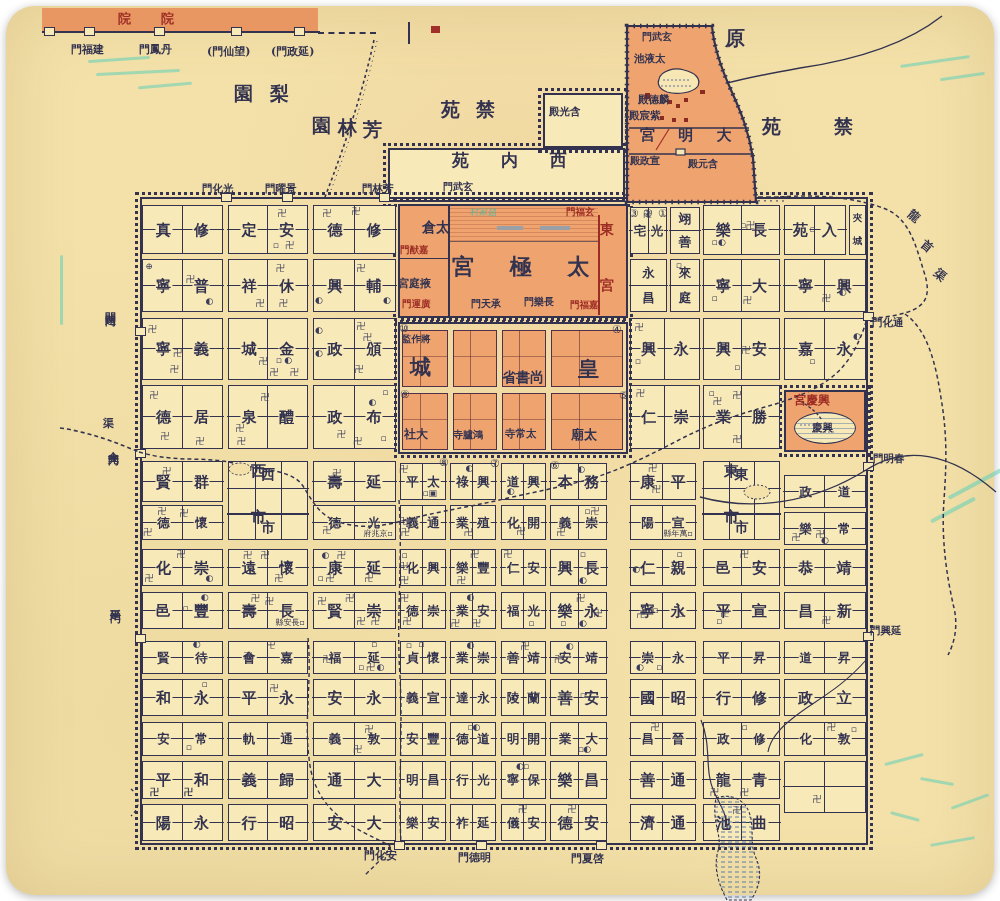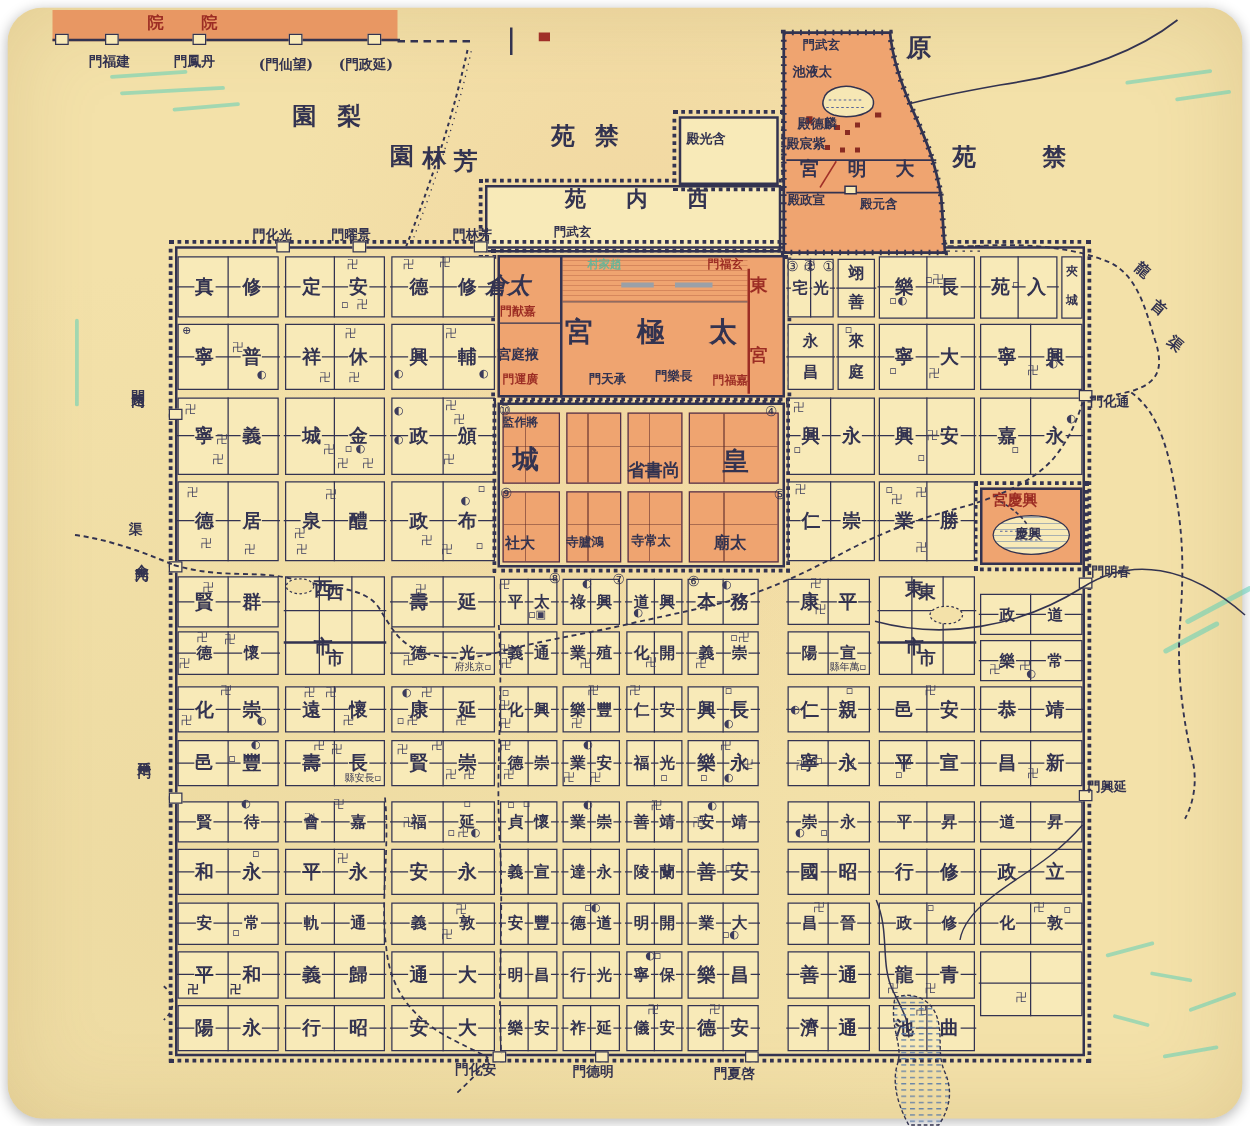--- a/index.html
+++ b/index.html
@@ -28,21 +28,21 @@
   .lightblock{position:absolute;box-sizing:border-box;background:var(--wardbg);
         border:2px solid var(--ink);outline:3px dotted var(--ink);outline-offset:2px;z-index:1;}
   .icblock{position:absolute;box-sizing:border-box;background:var(--palace);border:1.5px solid #50304a;
         background-image:linear-gradient(90deg, transparent 38%, rgba(90,40,40,.55) 38%, rgba(90,40,40,.55) calc(38% + 1px), transparent calc(38% + 1px)),
                          linear-gradient(0deg, transparent 52%, rgba(90,40,40,.45) 52%, rgba(90,40,40,.45) calc(52% + 1px), transparent calc(52% + 1px));
         z-index:3;}
   .citywall{position:absolute;box-sizing:border-box;border:2.2px solid var(--ink);
         outline:3.5px dotted var(--ink);outline-offset:2px;z-index:4;pointer-events:none;}
   .flabel{position:absolute;line-height:1.05;font-weight:700;white-space:nowrap;z-index:7;}
   .flabel.red{color:var(--red);}
-  .flabel.teal{color:#4db9a0;opacity:.8;font-weight:700;}
+  .flabel.teal{color:#4db9a0;opacity:.8;font-weight:400;}
   .vlabel{writing-mode:vertical-rl;letter-spacing:2px;}
   .marker{position:absolute;font-size:11px;line-height:1;z-index:7;font-weight:400;}
   .gtick{position:absolute;width:9px;height:7px;background:var(--wardbg);border:1.6px solid var(--ink);z-index:5;}
   .tealstreak{position:absolute;background:var(--teal);opacity:.55;border-radius:2px;z-index:1;}
   .hatch{position:absolute;background:repeating-linear-gradient(0deg, rgba(150,60,40,.28) 0 1px, transparent 1px 4px);z-index:3;}
   .inkline{position:absolute;background:var(--ink);z-index:3;}
   .redline{position:absolute;background:var(--red);z-index:3;}
   .dashline{position:absolute;border-top:2px dashed var(--ink);z-index:3;}
   #watermark{position:absolute;left:616px;top:800px;z-index:9;
         font-family:"DejaVu Sans","Liberation Sans",sans-serif;font-weight:700;font-size:44px;
@@ -1000,21 +1000,21 @@
     <div class="flabel" style="left: 452px; top: 152px; font-size: 17px; letter-spacing: 13px;">苑 内 西</div>
     <div class="flabel" style="left: 443px; top: 182px; font-size: 10px;">門武玄</div>
     <div class="flabel" style="left: 549px; top: 106px; font-size: 10.5px;">殿光含</div>
     <div class="flabel" style="left: 642px; top: 32px; font-size: 10px;">門武玄</div>
     <div class="flabel" style="left: 634px; top: 53px; font-size: 10.5px;">池液太</div>
     <div class="flabel" style="left: 638px; top: 94px; font-size: 10.5px;">殿德麟</div>
     <div class="flabel" style="left: 629px; top: 110px; font-size: 10.5px;">殿宸紫</div>
     <div class="flabel" style="left: 640px; top: 128px; font-size: 15px; letter-spacing: 9px;">宮 明 大</div>
     <div class="flabel" style="left: 630px; top: 156px; font-size: 10px;">殿政宣</div>
     <div class="flabel" style="left: 688px; top: 159px; font-size: 10px;">殿元含</div>
-    <div class="flabel" style="left: 388px; top: 220px; font-size: 18px; font-style: italic;">倉太</div>
+    <div class="flabel" style="left: 422px; top: 220px; font-size: 14px;">倉太</div>
     <div class="flabel red" style="left: 400px; top: 245px; font-size: 9.5px;">門猷嘉</div>
     <div class="flabel" style="left: 398px; top: 278px; font-size: 11px;">宮庭掖</div>
     <div class="flabel red" style="left: 402px; top: 299px; font-size: 9.5px;">門運廣</div>
     <div class="flabel teal" style="left: 470px; top: 208px; font-size: 9px;">村家趙</div>
     <div class="flabel red" style="left: 566px; top: 207px; font-size: 9.5px;">門福玄</div>
     <div class="flabel red" style="left: 600px; top: 222px; font-size: 14px;">東</div>
     <div class="flabel red" style="left: 600px; top: 278px; font-size: 14px;">宮</div>
     <div class="flabel" style="left: 452px; top: 255px; font-size: 22px; letter-spacing: 14px;">宮 極 太</div>
     <div class="flabel" style="left: 471px; top: 299px; font-size: 10px;">門天承</div>
     <div class="flabel" style="left: 524px; top: 297px; font-size: 10px;">門樂長</div>

